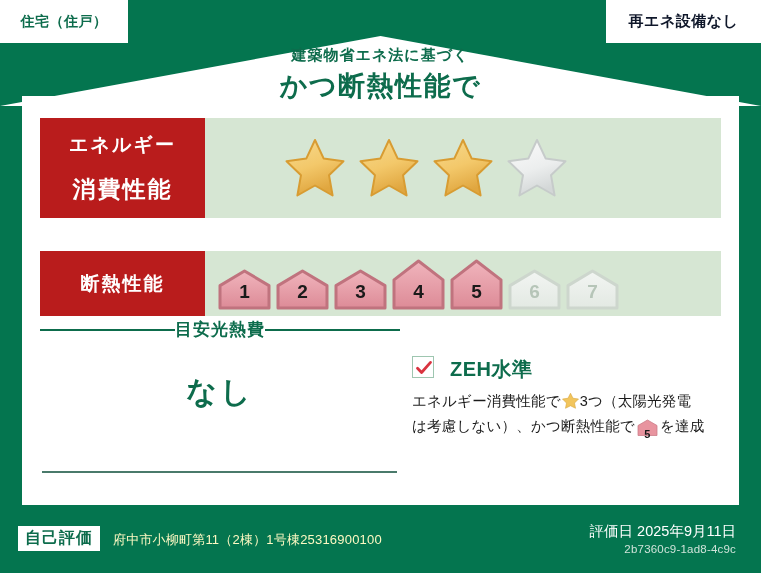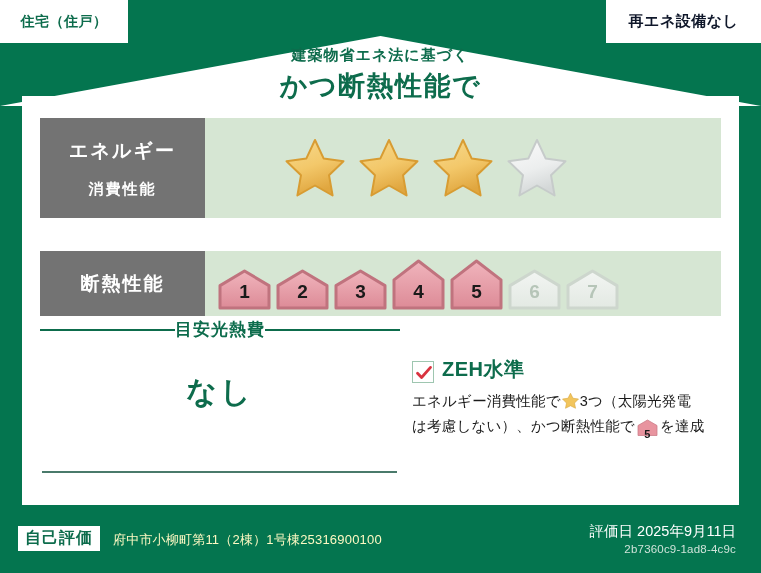--- a/index.html
+++ b/index.html
@@ -66,27 +66,27 @@
 
   
   .row {
     position: absolute; left: 40px; width: 681px;
     background: #d6e6d3;
     display: flex; align-items: stretch;
   }
   .row-energy { top: 118px; height: 100px; }
   .row-insul  { top: 238px; height: 65px; margin-top: 13px; }
   .row-label {
-    width: 165px; background: #737373;
+    width: 165px; background: #b91c1c;
     display: flex; flex-direction: column;
     align-items: center; justify-content: center;
     color: #ffffff; font-weight: bold; letter-spacing: 2px;
   }
   .row-label .l1 { font-size: 19px; }
-  .row-label .l2 { font-size: 15px; margin-top: 16px; }
+  .row-label .l2 { font-size: 23px; margin-top: 16px; }
   .row-content {
     flex: 1; display: flex; align-items: center;
   }
 
   
   .stars { display: flex; align-items: center; gap: 6px; margin-left: 76px; }
   .star { width: 68px; height: 66px; display: block; }
 
   
   .houses { display: flex; align-items: flex-end; margin-left: 12px; gap: 3px; }
@@ -117,21 +117,21 @@
     text-align: center; color: #0d6c4c;
     font-size: 30px; font-weight: bold; letter-spacing: 3px;
   }
   .util-rule-bottom {
     position: absolute; left: 42px; top: 471px; width: 355px; height: 2px;
     background: #4a7a6b;
   }
 
   
   .zeh { position: absolute; left: 412px; top: 356px; width: 310px; }
-  .zeh-head { display: flex; align-items: flex-end; gap: 8px; }
+  .zeh-head { display: flex; align-items: flex-start; gap: 16px; }
   .zeh-check {
     width: 22px; height: 22px; background: #ffffff;
     border: 1px solid #9ec6b0; position: relative; flex: none;
   }
   .zeh-check svg { position: absolute; left: 2px; top: 2px; }
   .zeh-title {
     color: #0d6c4c; font-size: 20px; font-weight: bold; letter-spacing: .5px;
   }
   .zeh-desc {
     margin-top: 7px; color: #1b1b1b; font-size: 14.5px;

